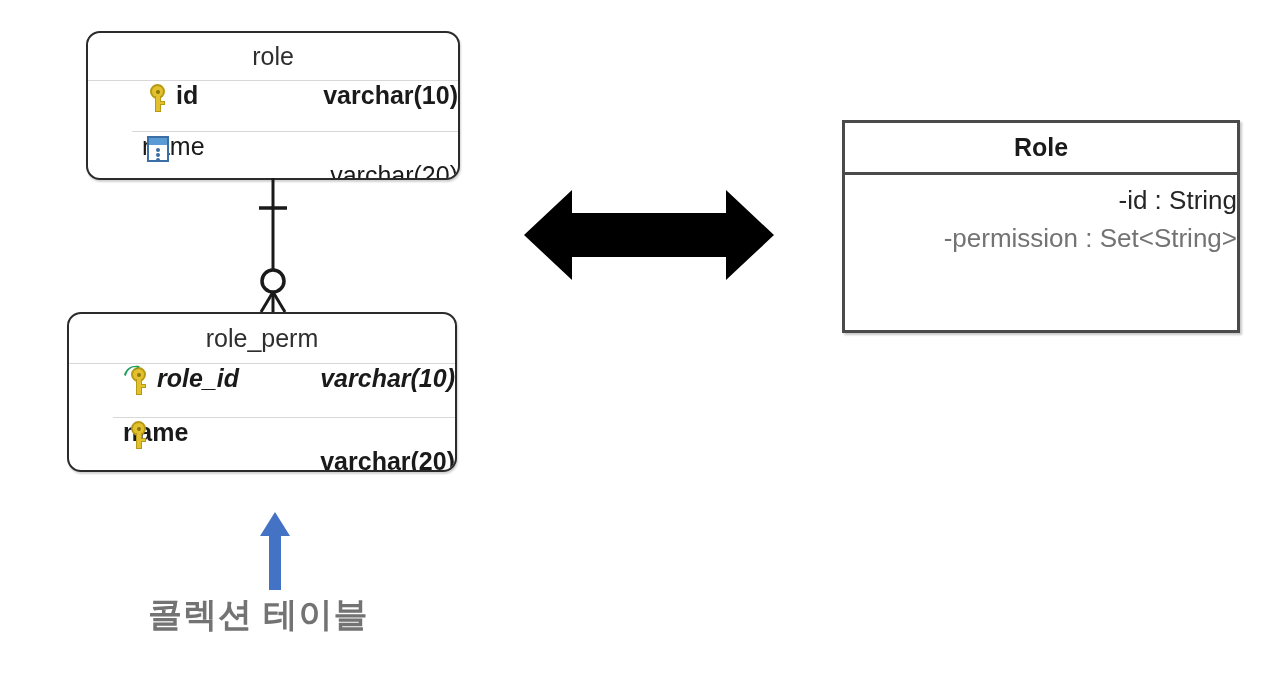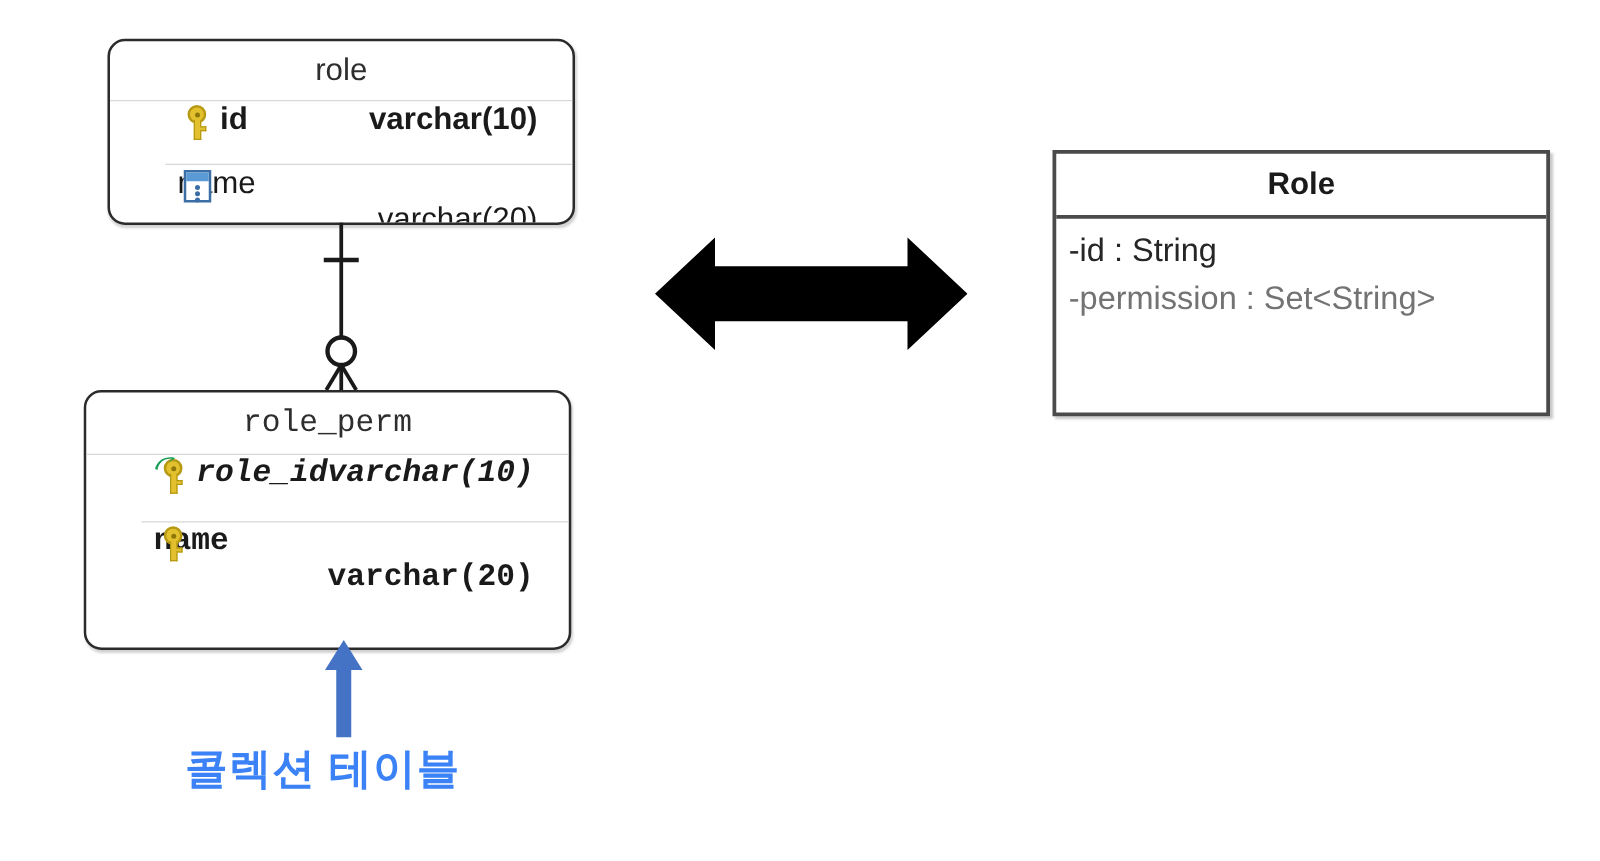--- a/index.html
+++ b/index.html
@@ -58,21 +58,21 @@
     position: relative;
     display: inline-block;
   }
   .er-name {
     flex: 0 0 auto;
     font-size: 25px;
     white-space: nowrap;
   }
   .er-type {
     margin-left: auto;
-    padding-right: 28px;
+    padding-right: 0;
     font-size: 25px;
     white-space: nowrap;
   }
   .bold   { font-weight: bold; }
   .italic { font-style: italic; }
 
   
   .icon-key {
     position: absolute;
     left: 6px; top: 3px;
@@ -171,30 +171,31 @@
   .uml-attrs {
     padding: 6px 0 0 10px;
     box-sizing: border-box;
   }
   .uml-attr {
     font-size: 26px;
     color: #262626;
     line-height: 1.0;
     padding: 6px 0;
     white-space: nowrap;
+    text-align: right;
   }
   .uml-attr.accent { color: #737373; }
 
   
   .anno-arrow { position: absolute; }
   .anno-label {
     position: absolute;
     font-size: 34px;
     font-weight: bold;
-    color: #3b82f6;
+    color: #737373;
     white-space: nowrap;
     letter-spacing: 1px;
   }
 </style>
 </head>
 <body>
 
 <div class="canvas">
 
   <div class="er-table" style="left:86px; top:31px; width:374px; height:149px;">
@@ -234,21 +235,21 @@
       <line x1="11" y1="30" x2="39" y2="30" stroke="#1a1a1a" stroke-width="3.5"></line>
 
       <circle cx="25" cy="103" r="11" fill="#ffffff" stroke="#1a1a1a" stroke-width="3.5"></circle>
 
       <line x1="25" y1="114" x2="13" y2="134" stroke="#1a1a1a" stroke-width="3"></line>
       <line x1="25" y1="114" x2="25" y2="134" stroke="#1a1a1a" stroke-width="3"></line>
       <line x1="25" y1="114" x2="37" y2="134" stroke="#1a1a1a" stroke-width="3"></line>
     </svg>
   </div>
 
-  <div class="er-table" style="left:67px; top:312px; width:390px; height:208px;font-family:Liberation Mono, monospace;">
+  <div class="er-table" style="left:67px; top:312px; width:390px; height:160px;">
     <div class="er-title" style="height:50px;">role_perm</div>
 
     <div class="er-row" style="height:54px;">
       <span class="er-icon">
         <span class="icon-key">
           <span class="kring"></span>
             <span class="kstem"></span>
             <span class="ktooth"></span>
         </span>
         <span class="icon-fkarrow">

